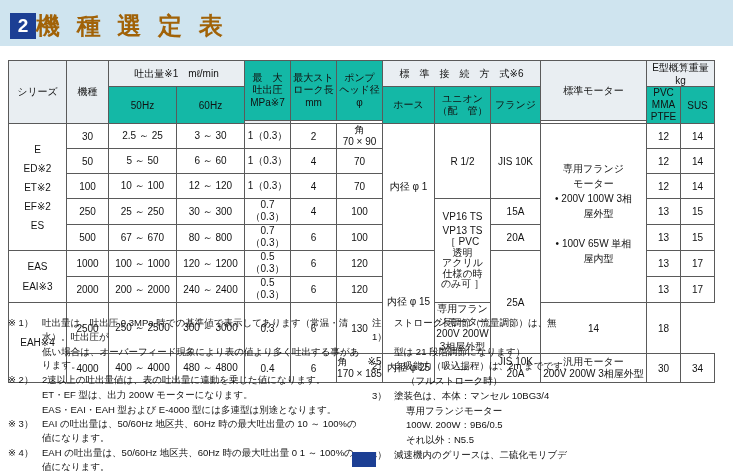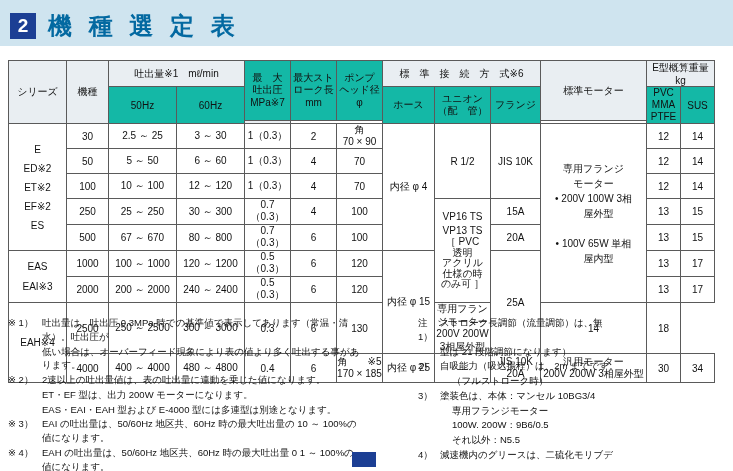--- a/index.html
+++ b/index.html
@@ -5,36 +5,36 @@
   html,body{margin:0;padding:0;}
   body{width:733px;height:471px;background:#ffffff;font-family:"Liberation Sans","DejaVu Sans",sans-serif;color:#000;}
   .page{position:relative;width:733px;height:471px;overflow:hidden;}
 
   
   .topstrip{position:absolute;left:0;top:0;width:733px;height:6px;background:#cfe4ef;}
 
   
   .header{position:absolute;left:0;top:6px;width:733px;height:40px;background:#cfe4ef;display:flex;align-items:center;}
   .header .num{width:26px;height:26px;margin-left:10px;background:#1c3f94;color:#fff;font-size:19px;font-weight:bold;display:flex;align-items:center;justify-content:center;}
-  .header .htitle{margin-left:12px;font-size:24px;font-weight:bold;letter-spacing:5px;color:#0369a1;}
+  .header .htitle{font-size:24px;font-weight:bold;letter-spacing:5px;color:#a16207;}
 
   
   .tbl{position:absolute;left:8px;top:60px;border-collapse:collapse;table-layout:fixed;}
   .tbl td,.tbl th{border:1px solid #5a5a5a;font-size:10px;text-align:center;vertical-align:middle;padding:0;color:#111;font-weight:normal;}
   .hdr{background:#e9eef2;font-size:10.5px;}
   .hdr2{background:#14b8a6;font-size:10px;}
   .small{font-size:8px;}
   .lft{text-align:left;padding-left:6px;}
 
   
   .notesL{position:absolute;left:8px;top:316px;width:352px;font-size:9.5px;line-height:1.45;color:#111;}
   .notesR{position:absolute;left:372px;top:316px;width:350px;font-size:9.5px;line-height:1.45;color:#111;}
   .noterow{display:flex;margin-bottom:1px;}
   .notemark{width:34px;flex:0 0 34px;}
-  .notemarkR{width:22px;flex:0 0 22px;margin-left:46px;}
+  .notemarkR{width:22px;flex:0 0 22px;}
   .notetxt{flex:1;}
   .indent{padding-left:12px;}
 
   
   .pagemark{position:absolute;left:352px;top:452px;width:24px;height:15px;background:#1c3f94;color:#fff;font-size:9px;display:flex;align-items:center;justify-content:center;}
 
   .bracket{display:inline-block;line-height:1.05;font-size:10px;}
 </style>
 </head>
 <body>
@@ -111,21 +111,21 @@
           <div>ES</div>
         </div>
       </td>
       <td>30</td>
       <td>2.5 ～ 25</td>
       <td>3 ～ 30</td>
       <td>1（0.3）</td>
       <td>2</td>
       <td class="small" style="white-space:pre-line;line-height:1.2">角
 70 × 90</td>
-      <td rowspan="5">内径 φ 4</td>
+      <td rowspan="5">内径 φ 1</td>
       <td rowspan="3">R 1/2</td>
       <td rowspan="3">JIS 10K</td>
       <td rowspan="7" style="white-space:pre-line;line-height:1.5;">専用フランジ
 モーター
 • 200V 100W 3相
 　屋外型
 
 • 100V 65W 単相
 　屋内型</td>
       <td>12</td>

